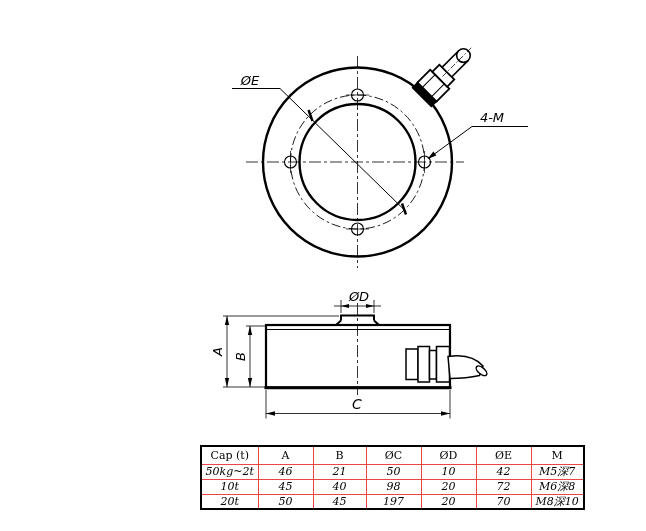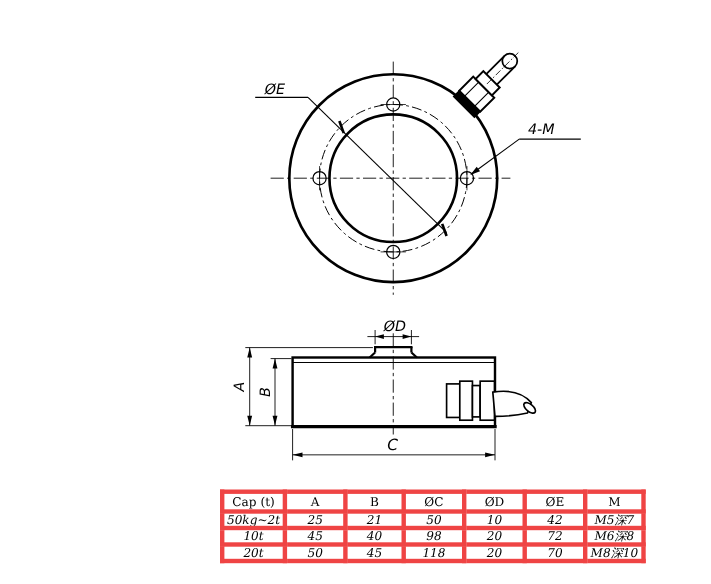--- a/index.html
+++ b/index.html
@@ -3,21 +3,21 @@
 <meta charset="utf-8">
 <style>
   html,body{margin:0;padding:0;background:#fff;}
   .canvas{position:relative;width:646px;height:531px;background:#ffffff;overflow:hidden;
           font-family:"DejaVu Sans",sans-serif;margin-left:40px;}
   .canvas svg{position:absolute;left:0;top:0;}
   .dim-label{font-family:"DejaVu Sans",sans-serif;font-style:italic;font-size:13px;fill:#000;}
   .dim-label-lg{font-family:"DejaVu Sans",sans-serif;font-style:italic;font-size:14px;fill:#000;}
   table.spec{position:absolute;left:160px;top:445px;width:383px;border-collapse:collapse;
              table-layout:fixed;border:2px solid #000;background:#fff;}
-  table.spec th,table.spec td{border:4px solid #ef4444;padding:0;margin:0;text-align:center;
+  table.spec th,table.spec td{border:1px solid #ef4444;padding:0;margin:0;text-align:center;
              font-family:"DejaVu Serif","DejaVu Sans",serif;font-weight:normal;
              font-size:11px;color:#000;line-height:1;white-space:nowrap;overflow:hidden;}
   table.spec tr.hdr{height:18px;}
   table.spec tr.row{height:15px;font-style:italic;}
   col.c0{width:57px}col.c1{width:55px}col.c2{width:53px}col.c3{width:55px}
   col.c4{width:55px}col.c5{width:55px}col.c6{width:53px}
 </style>
 </head>
 <body>
 
@@ -156,41 +156,41 @@
     <th>Cap (t)</th>
     <th>A</th>
     <th>B</th>
     <th>ØC</th>
     <th>ØD</th>
     <th>ØE</th>
     <th>M</th>
   </tr>
   <tr class="row">
     <td>50kg~2t</td>
-    <td>25</td>
+    <td>46</td>
     <td>21</td>
     <td>50</td>
     <td>10</td>
     <td>42</td>
     <td>M5深7</td>
   </tr>
   <tr class="row">
     <td>10t</td>
     <td>45</td>
     <td>40</td>
     <td>98</td>
     <td>20</td>
     <td>72</td>
     <td>M6深8</td>
   </tr>
   <tr class="row">
     <td>20t</td>
     <td>50</td>
     <td>45</td>
-    <td>118</td>
+    <td>197</td>
     <td>20</td>
     <td>70</td>
     <td>M8深10</td>
   </tr>
 </tbody>
     </table>
 
 </div>
 
 </body></html>

